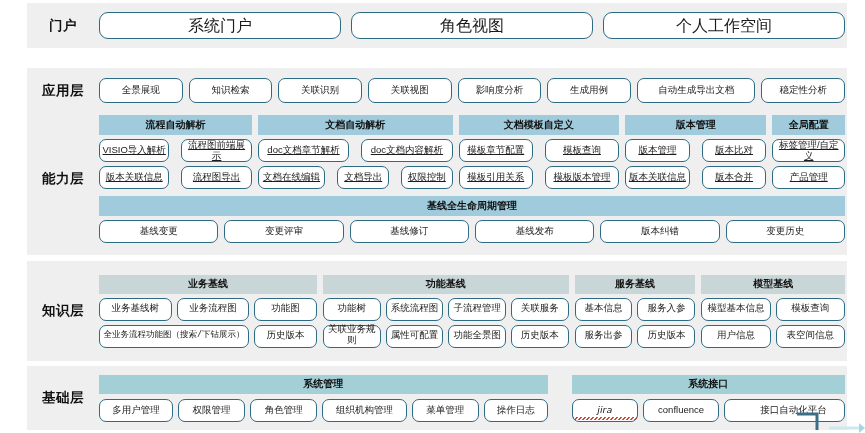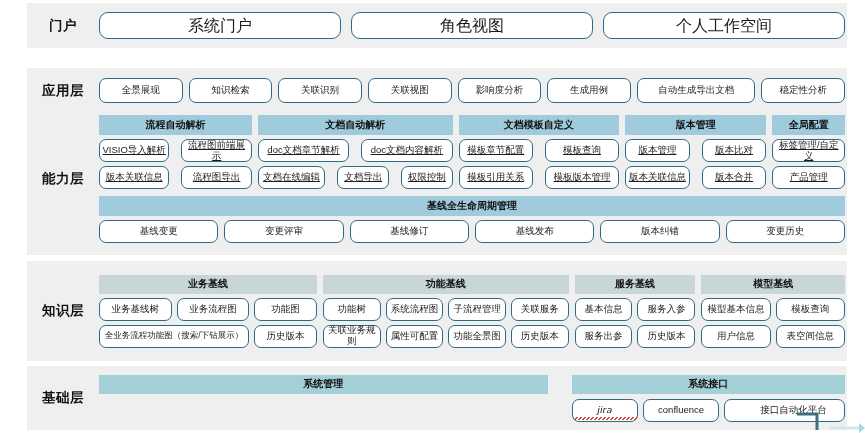--- a/index.html
+++ b/index.html
@@ -68,21 +68,21 @@
   .capgroup .ghead{height:20px;}
   .caprow{display:flex;gap:12px;text-decoration:underline;}
   .caprow .pill{flex:1 1 0;height:23px;}
 
   
   #baseline-head{height:20px;width:100%;}
   #baseline-row{display:flex;gap:6px;width:100%;margin-top:4px;}
   #baseline-row .pill{flex:1 1 0;height:23px;}
 
   
-  #know-groups{display:flex;gap:6px;width:100%;}
+  #know-groups{display:flex;gap:6px;width:100%;font-family:Liberation Mono, monospace;}
   .knowgroup{display:flex;flex-direction:column;gap:4px;}
   .knowgroup .ghead{height:19px;}
   .knowrow{display:flex;gap:5px;}
   .knowrow .pill{height:23px;}
 
   
   #found-wrap{display:flex;gap:24px;width:100%;}
   .foundgroup{display:flex;flex-direction:column;gap:5px;}
   .foundgroup .ghead{height:19px;}
   .foundrow{display:flex;gap:5px;}
@@ -274,20 +274,28 @@
     </div>
   </div>
 
   <div class="band" id="band-found" style="top:366px;height:64px;">
     <div class="band-label">基础层</div>
     <div class="band-body" style="display:flex;align-items:center;padding-right:2px;">
       <div id="found-wrap">
 
         <div class="foundgroup" style="flex:2.05 1 0;">
           <div class="ghead teal">系统管理</div>
+          <div class="foundrow">
+            <div class="pill" style="flex:1 1 0;">多用户管理</div>
+            <div class="pill" style="flex:0.9 1 0;">权限管理</div>
+            <div class="pill" style="flex:0.9 1 0;">角色管理</div>
+            <div class="pill" style="flex:1.15 1 0;">组织机构管理</div>
+            <div class="pill" style="flex:0.9 1 0;">菜单管理</div>
+            <div class="pill" style="flex:0.85 1 0;">操作日志</div>
+          </div>
         </div>
 
         <div class="foundgroup" style="flex:1.25 1 0;">
           <div class="ghead teal">系统接口</div>
           <div class="foundrow">
             <div class="pill jira" style="flex:1 1 0;">jira</div>
             <div class="pill" style="flex:1.15 1 0;">confluence</div>
             <div class="pill" style="flex:1.6 1 0;padding-left:20px;">接口自动化平台</div>
           </div>
         </div>

